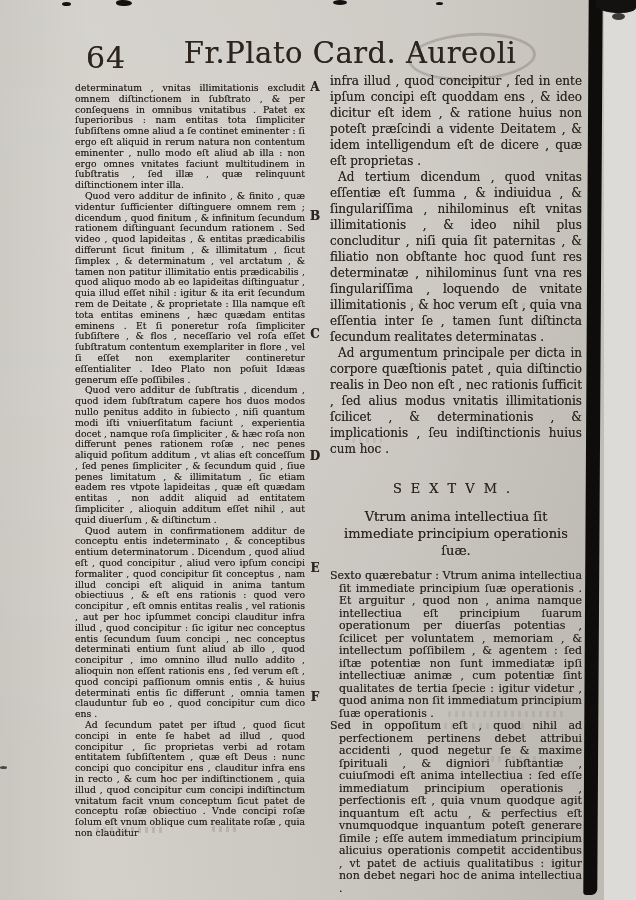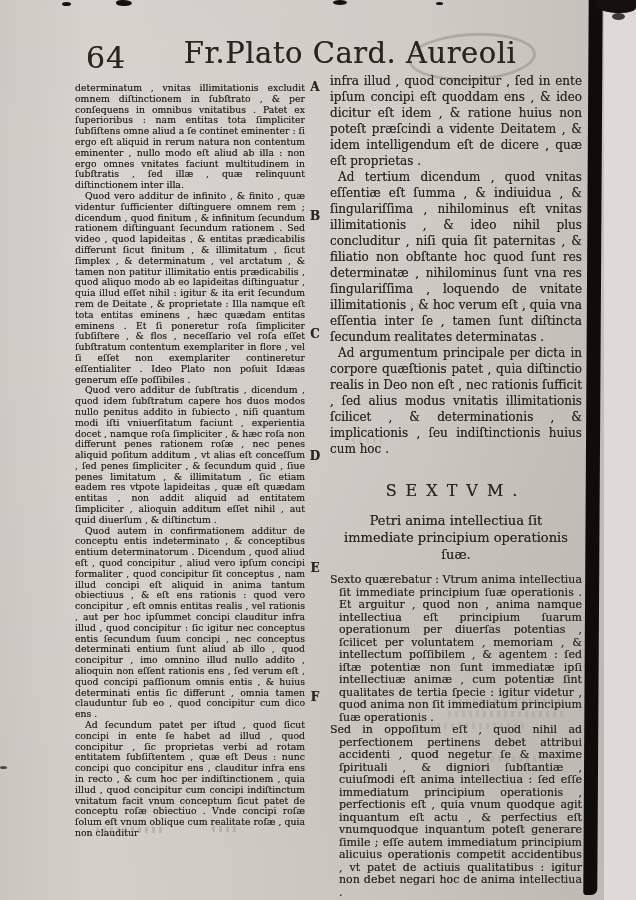--- a/index.html
+++ b/index.html
@@ -49,21 +49,21 @@
 
   .col-right{
     position:absolute;left:330px;top:73px;width:252px;
   }
   .rc-upper{font-size:12px;line-height:16px;text-align:justify;}
   .rc-upper p{margin:0;text-indent:8px;}
   .rc-upper p.noindent{text-indent:0;}
 
   .section-heading{margin-top:24px;text-align:center;}
   .qh1{font-size:28px;letter-spacing:3px;white-space:nowrap;}
-  .qh2{margin-top:15px;font-size:16px;letter-spacing:9px;}
+  .qh2{margin-top:15px;font-size:13px;letter-spacing:9px;}
   .qh-sub{margin-top:12px;font-size:13px;line-height:17px;padding:0 8px;}
 
   .rc-lower{margin-top:11px;font-size:11px;line-height:12.5px;text-align:justify;}
   .rc-lower p{margin:0;padding-left:9px;text-indent:-9px;}
   .responsio{
     margin:9px 0 8px 0;text-align:center;font-style:italic;font-size:14px;
   }
   .catchword{text-align:right;padding-right:50px;margin-top:1px;}
 
   
@@ -119,21 +119,21 @@
 
   <div class="col-right">
     <div class="rc-upper">
       <p class="noindent">infra illud , quod concipitur , ſed in ente ipſum concipi eſt quoddam ens , &amp; ideo dicitur eſt idem , &amp; ratione huius non poteſt præſcindi a vidente Deitatem , &amp; idem intelligendum eſt de dicere , quæ eſt proprietas .</p>
       <p>Ad tertium dicendum , quod vnitas eſſentiæ eſt ſumma , &amp; indiuidua , &amp; ſingulariſſima , nihilominus eſt vnitas illimitationis , &amp; ideo nihil plus concluditur , niſi quia ſit paternitas , &amp; filiatio non obſtante hoc quod ſunt res determinatæ , nihilominus ſunt vna res ſingulariſſima , loquendo de vnitate illimitationis , &amp; hoc verum eſt , quia vna eſſentia inter ſe , tamen ſunt diſtincta ſecundum realitates determinatas .</p>
       <p>Ad argumentum principale per dicta in corpore quæſtionis patet , quia diſtinctio realis in Deo non eſt , nec rationis ſufficit , ſed alius modus vnitatis illimitationis ſcilicet , &amp; determinationis , &amp; implicationis , ſeu indiſtinctionis huius cum hoc .</p>
     </div>
 
     <div class="section-heading">
       <div class="qh2">SEXTVM.</div>
-      <div class="qh-sub">Petri anima intellectiua ſit immediate principium operationis ſuæ.</div>
+      <div class="qh-sub">Vtrum anima intellectiua ſit immediate principium operationis ſuæ.</div>
     </div>
 
     <div class="rc-lower">
       <p>Sexto quærebatur : Vtrum anima intellectiua ſit immediate principium ſuæ operationis . Et arguitur , quod non , anima namque intellectiua eſt principium ſuarum operationum per diuerſas potentias , ſcilicet per voluntatem , memoriam , &amp; intellectum poſſibilem , &amp; agentem : ſed iſtæ potentiæ non ſunt immediatæ ipſi intellectiuæ animæ , cum potentiæ ſint qualitates de tertia ſpecie : igitur videtur , quod anima non ſit immediatum principium ſuæ operationis .</p>
       <p>Sed in oppoſitum eſt , quod nihil ad perfectionem pertinens debet attribui accidenti , quod negetur ſe &amp; maxime ſpirituali , &amp; digniori ſubſtantiæ , cuiuſmodi eſt anima intellectiua : ſed eſſe immediatum principium operationis , perfectionis eſt , quia vnum quodque agit inquantum eſt actu , &amp; perfectius eſt vnumquodque inquantum poteſt generare ſimile ; eſſe autem immediatum principium alicuius operationis competit accidentibus , vt patet de actiuis qualitatibus : igitur non debet negari hoc de anima intellectiua .</p>
       <div class="responsio">Reſponſio ad quæſtionem .</div>
     </div>
   </div>
 
   <div class="bleed bl1"></div>

